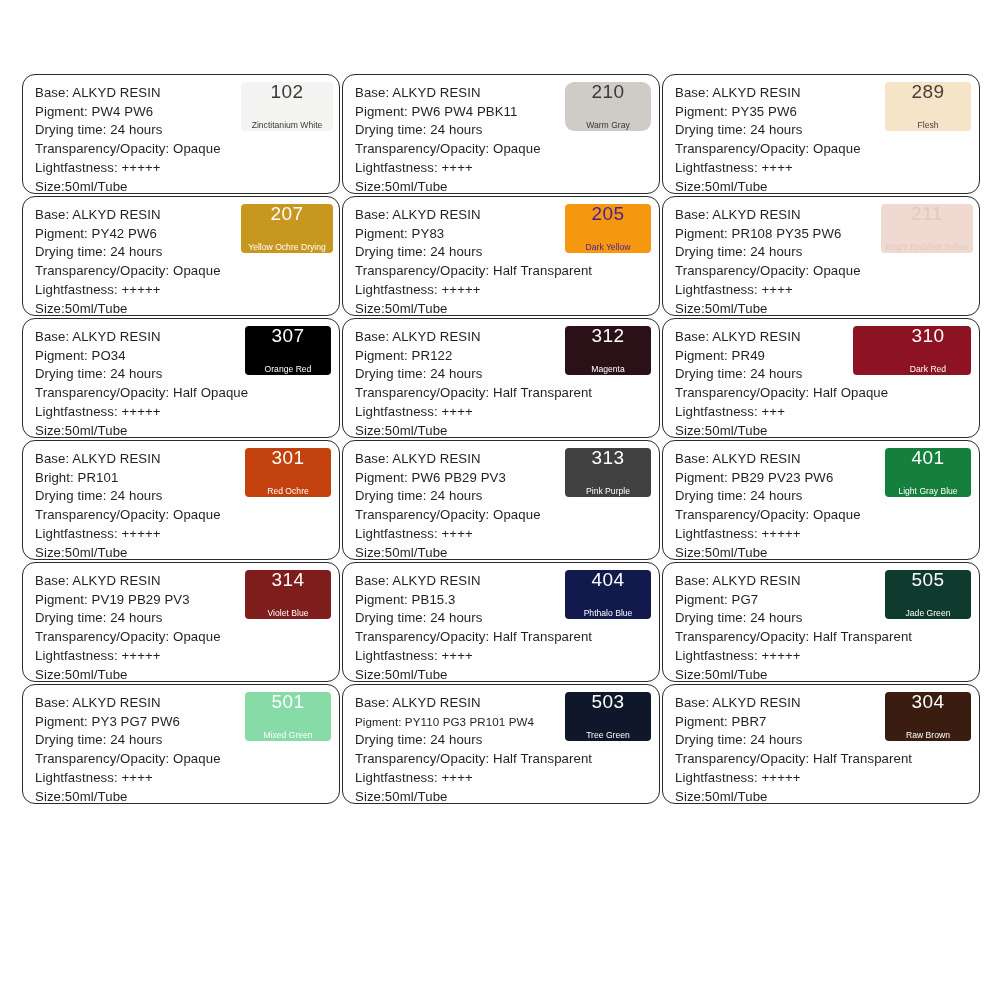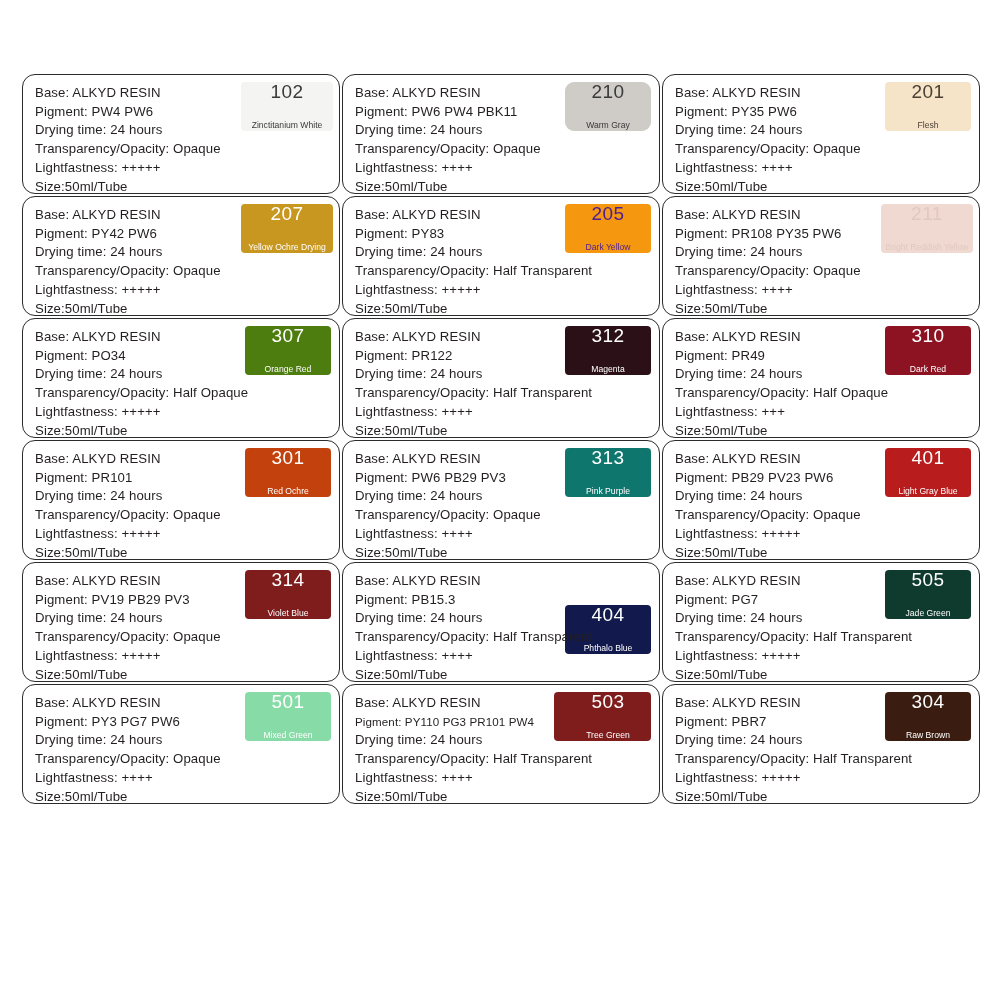--- a/index.html
+++ b/index.html
@@ -108,21 +108,21 @@
     <div class="card">
       <div class="specs">
         <div>Base: ALKYD RESIN</div>
         <div>Pigment: PY35 PW6</div>
         <div>Drying time: 24 hours</div>
         <div>Transparency/Opacity: Opaque</div>
         <div>Lightfastness: ++++</div>
         <div>Size:50ml/Tube</div>
       </div>
       <div class="swatch" style="background: rgb(246, 228, 200); color: rgb(74, 64, 54);">
-        <div class="num">201</div>
+        <div class="num">289</div>
         <div class="nm">Flesh</div>
       </div>
     </div>
     <div class="card">
       <div class="specs">
         <div>Base: ALKYD RESIN</div>
         <div>Pigment: PY42 PW6</div>
         <div>Drying time: 24 hours</div>
         <div>Transparency/Opacity: Opaque</div>
         <div>Lightfastness: +++++</div>
@@ -163,21 +163,21 @@
     </div>
     <div class="card">
       <div class="specs">
         <div>Base: ALKYD RESIN</div>
         <div>Pigment: PO34</div>
         <div>Drying time: 24 hours</div>
         <div>Transparency/Opacity: Half Opaque</div>
         <div>Lightfastness: +++++</div>
         <div>Size:50ml/Tube</div>
       </div>
-      <div class="swatch" style="background: #4d7c0f; color: rgb(255, 255, 255);">
+      <div class="swatch" style="background: #000000; color: rgb(255, 255, 255);">
         <div class="num">307</div>
         <div class="nm">Orange Red</div>
       </div>
     </div>
     <div class="card">
       <div class="specs">
         <div>Base: ALKYD RESIN</div>
         <div>Pigment: PR122</div>
         <div>Drying time: 24 hours</div>
         <div>Transparency/Opacity: Half Transparent</div>
@@ -191,63 +191,63 @@
     </div>
     <div class="card">
       <div class="specs">
         <div>Base: ALKYD RESIN</div>
         <div>Pigment: PR49</div>
         <div>Drying time: 24 hours</div>
         <div>Transparency/Opacity: Half Opaque</div>
         <div>Lightfastness: +++</div>
         <div>Size:50ml/Tube</div>
       </div>
-      <div class="swatch" style="background: rgb(141, 19, 34); color: rgb(255, 255, 255);">
+      <div class="swatch" style="background: rgb(141, 19, 34); color: rgb(255, 255, 255); padding-left: 32px;">
         <div class="num">310</div>
         <div class="nm">Dark Red</div>
       </div>
     </div>
     <div class="card">
       <div class="specs">
         <div>Base: ALKYD RESIN</div>
-        <div>Pigment: PR101</div>
+        <div>Bright: PR101</div>
         <div>Drying time: 24 hours</div>
         <div>Transparency/Opacity: Opaque</div>
         <div>Lightfastness: +++++</div>
         <div>Size:50ml/Tube</div>
       </div>
       <div class="swatch" style="background: #c2410c; color: rgb(255, 255, 255);">
         <div class="num">301</div>
         <div class="nm">Red Ochre</div>
       </div>
     </div>
     <div class="card">
       <div class="specs">
         <div>Base: ALKYD RESIN</div>
         <div>Pigment: PW6 PB29 PV3</div>
         <div>Drying time: 24 hours</div>
         <div>Transparency/Opacity: Opaque</div>
         <div>Lightfastness: ++++</div>
         <div>Size:50ml/Tube</div>
       </div>
-      <div class="swatch" style="background: #0f766e; color: rgb(255, 255, 255);">
+      <div class="swatch" style="background: #404040; color: rgb(255, 255, 255);">
         <div class="num">313</div>
         <div class="nm">Pink Purple</div>
       </div>
     </div>
     <div class="card">
       <div class="specs">
         <div>Base: ALKYD RESIN</div>
         <div>Pigment: PB29 PV23 PW6</div>
         <div>Drying time: 24 hours</div>
         <div>Transparency/Opacity: Opaque</div>
         <div>Lightfastness: +++++</div>
         <div>Size:50ml/Tube</div>
       </div>
-      <div class="swatch" style="background: #b91c1c; color: rgb(255, 255, 255);">
+      <div class="swatch" style="background: #15803d; color: rgb(255, 255, 255);">
         <div class="num">401</div>
         <div class="nm">Light Gray Blue</div>
       </div>
     </div>
     <div class="card">
       <div class="specs">
         <div>Base: ALKYD RESIN</div>
         <div>Pigment: PV19 PB29 PV3</div>
         <div>Drying time: 24 hours</div>
         <div>Transparency/Opacity: Opaque</div>
@@ -261,21 +261,21 @@
     </div>
     <div class="card">
       <div class="specs">
         <div>Base: ALKYD RESIN</div>
         <div>Pigment: PB15.3</div>
         <div>Drying time: 24 hours</div>
         <div>Transparency/Opacity: Half Transparent</div>
         <div>Lightfastness: ++++</div>
         <div>Size:50ml/Tube</div>
       </div>
-      <div class="swatch" style="background: rgb(18, 26, 77); color: rgb(255, 255, 255); margin-top: 35px;">
+      <div class="swatch" style="background: rgb(18, 26, 77); color: rgb(255, 255, 255);">
         <div class="num">404</div>
         <div class="nm">Phthalo Blue</div>
       </div>
     </div>
     <div class="card">
       <div class="specs">
         <div>Base: ALKYD RESIN</div>
         <div>Pigment: PG7</div>
         <div>Drying time: 24 hours</div>
         <div>Transparency/Opacity: Half Transparent</div>
@@ -303,21 +303,21 @@
     </div>
     <div class="card">
       <div class="specs">
         <div>Base: ALKYD RESIN</div>
         <div class="pigment-small">Pigment: PY110 PG3 PR101 PW4</div>
         <div>Drying time: 24 hours</div>
         <div>Transparency/Opacity: Half Transparent</div>
         <div>Lightfastness: ++++</div>
         <div>Size:50ml/Tube</div>
       </div>
-      <div class="swatch" style="background: #7f1d1d; color: rgb(255, 255, 255); padding-left: 11px;">
+      <div class="swatch" style="background: #0f172a; color: rgb(255, 255, 255);">
         <div class="num">503</div>
         <div class="nm">Tree Green</div>
       </div>
     </div>
     <div class="card">
       <div class="specs">
         <div>Base: ALKYD RESIN</div>
         <div>Pigment: PBR7</div>
         <div>Drying time: 24 hours</div>
         <div>Transparency/Opacity: Half Transparent</div>

